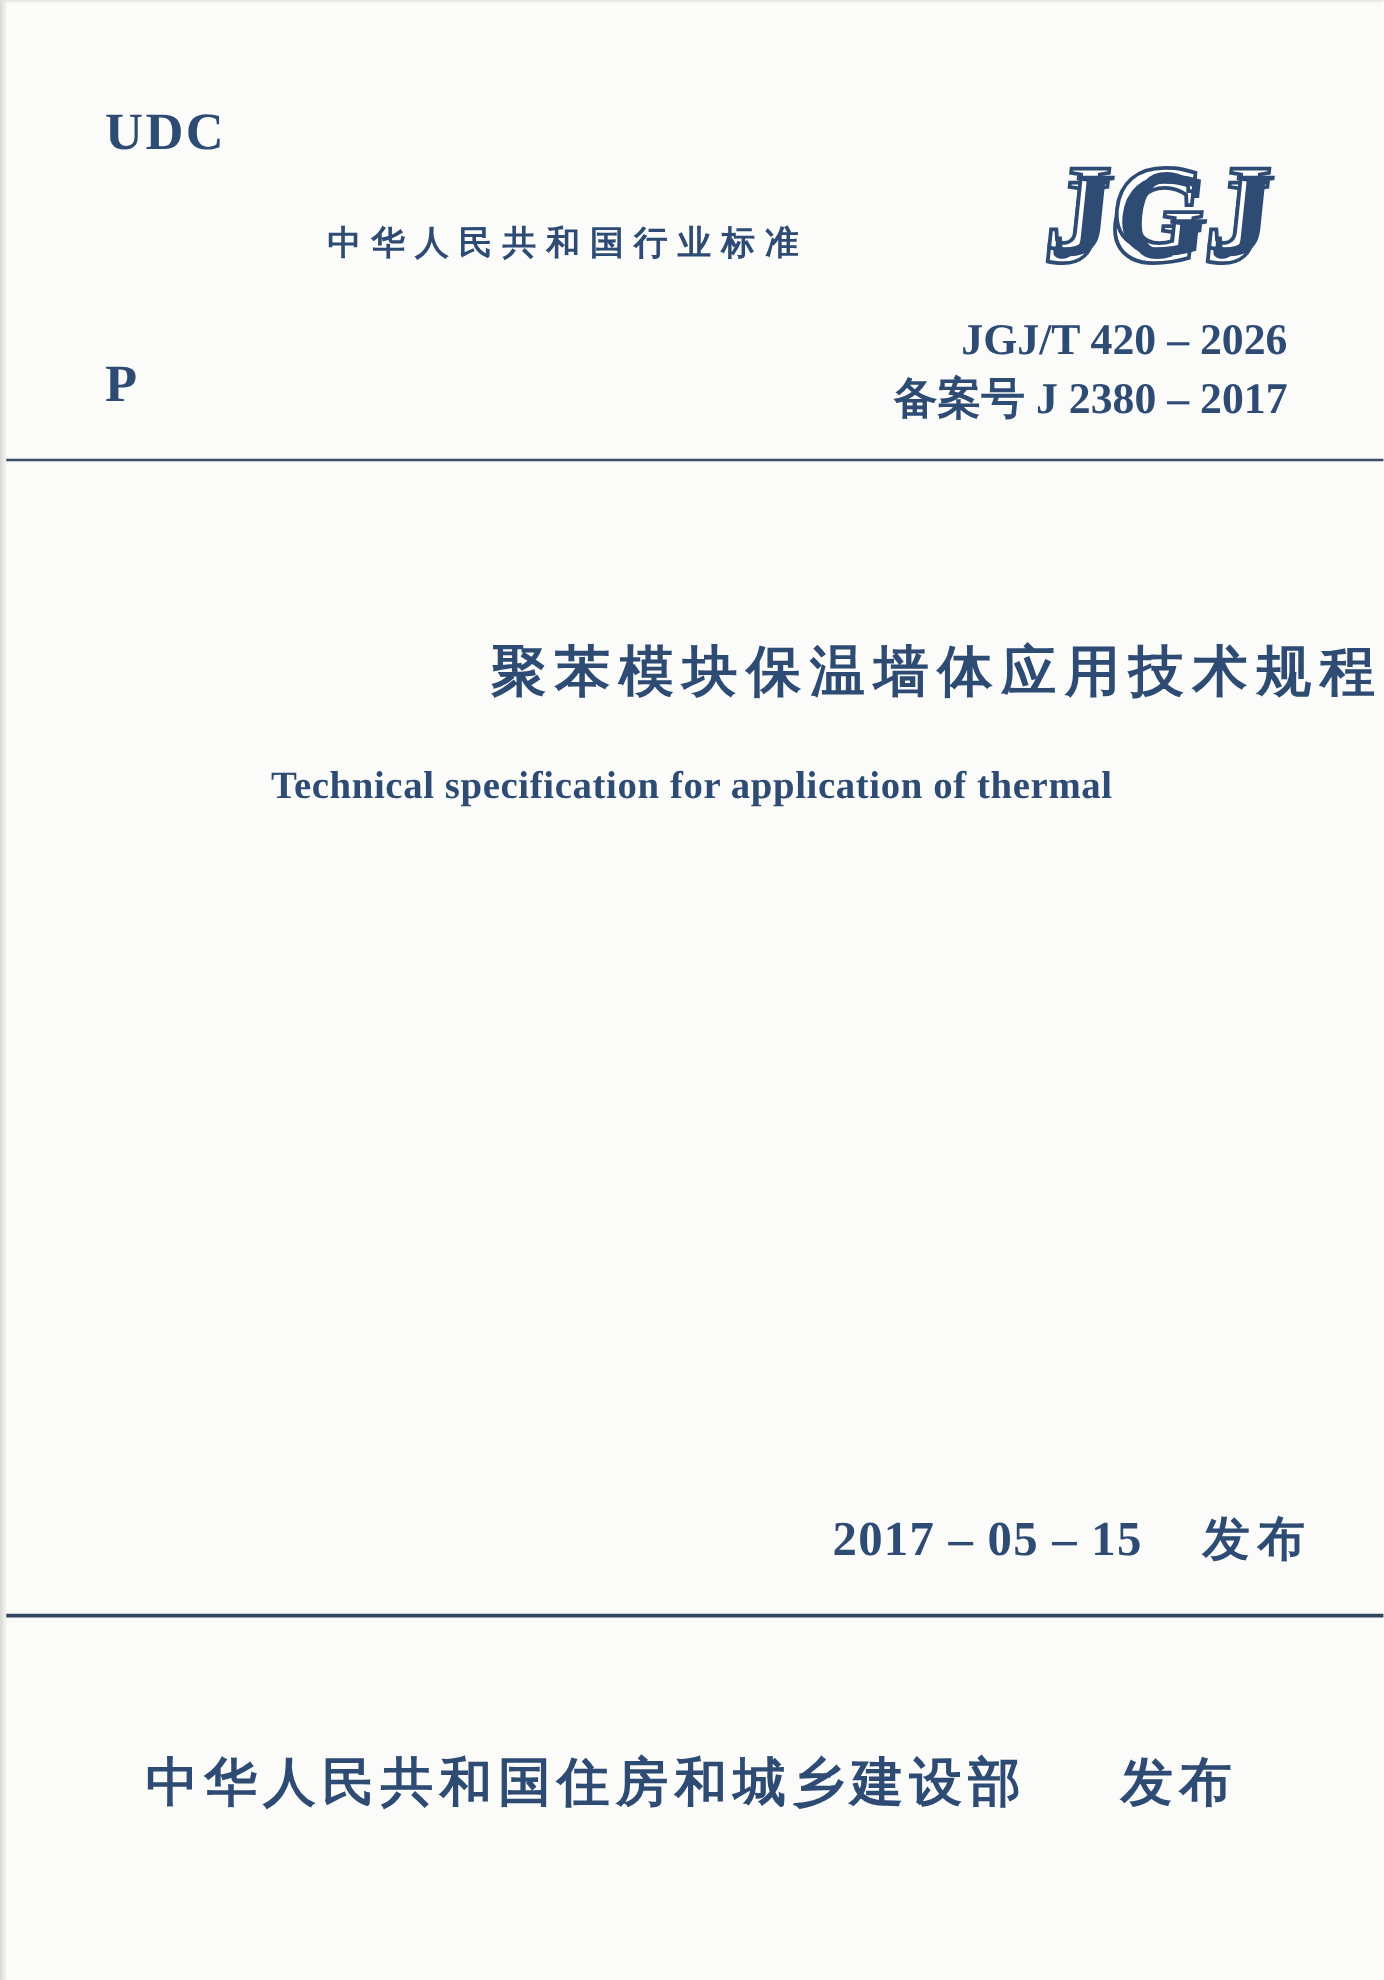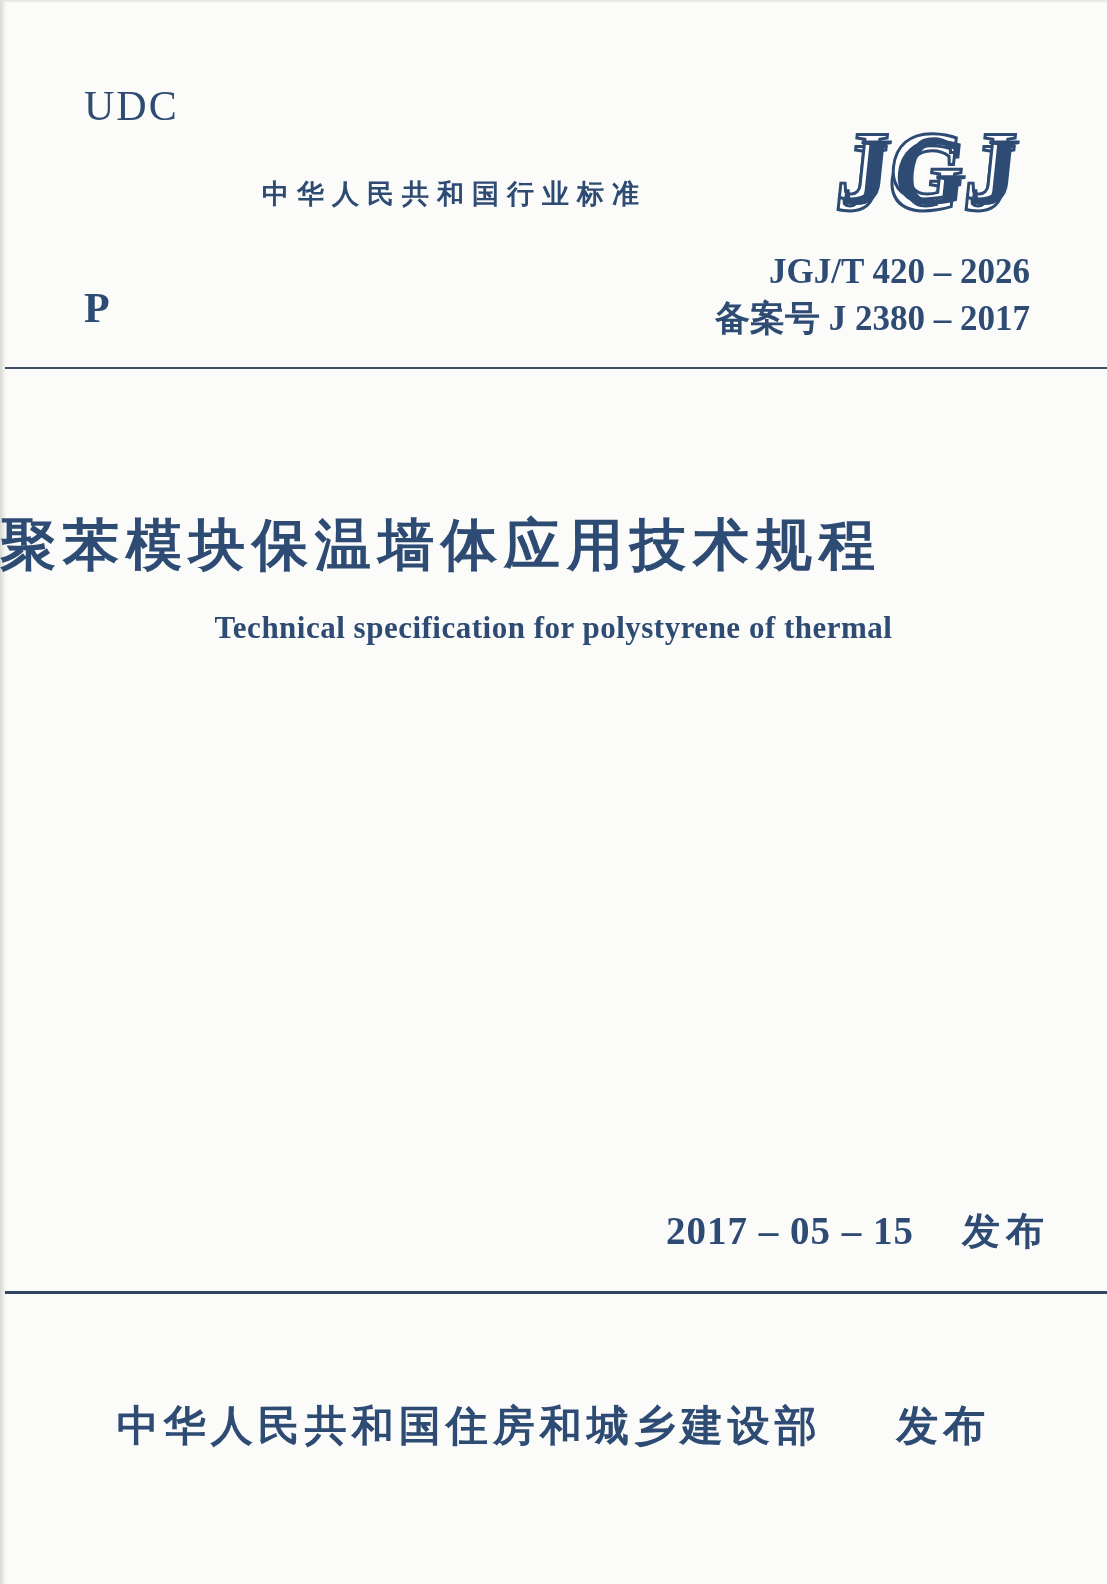--- a/index.html
+++ b/index.html
@@ -25,21 +25,21 @@
   .scan-edge-top {
     position: absolute;
     left: 0; right: 0; top: 0;
     height: 3px;
     background: linear-gradient(to bottom, #e3e3df, rgba(251,251,249,0));
   }
   .udc {
     position: absolute;
     left: 84px; top: 82px;
     font-size: 42px;
-    font-weight: 400;
+    font-weight: 700;
     letter-spacing: 2px;
   }
   .std-type {
     position: absolute;
     left: 262px; top: 176px;
     font-family: "Liberation Sans", "DejaVu Sans", sans-serif;
     font-size: 27px;
     font-weight: 700;
     letter-spacing: 8px;
     white-space: nowrap;
@@ -74,22 +74,22 @@
   .rule {
     position: absolute;
     left: 5px; right: 0;
     background: #3c4e66;
   }
   .rule-top { top: 367px; height: 2px; }
   .rule-bottom { top: 1291px; height: 3px; background: #32455e; }
   .title-cn {
     position: absolute;
     left: 0; right: 0; top: 508px;
-    text-align: left;
-    font-size: 56px;
+    text-align: right;
+    font-size: 44px;
     font-weight: 600;
     letter-spacing: 7px;
     white-space: nowrap;
   }
   .title-en {
     position: absolute;
     left: 0; right: 0; top: 600px;
     text-align: center;
     font-size: 31px;
     font-weight: 600;
@@ -157,21 +157,21 @@
     <div>备案号 J 2380 – 2017</div>
   </div>
 
   <div class="class-code">P</div>
 
   <div class="rule rule-top"></div>
 
   <div class="title-cn">聚苯模块保温墙体应用技术规程</div>
 
   <div class="title-en">
-    <div>Technical specification for polystyrene of thermal</div>
+    <div>Technical specification for application of thermal</div>
   </div>
 
   <div class="dates">
     <div class="date-group">
       <span class="date-value">2017 – 05 – 15</span>
       <span class="date-label">发布</span>
     </div>
   </div>
 
   <div class="rule rule-bottom"></div>

